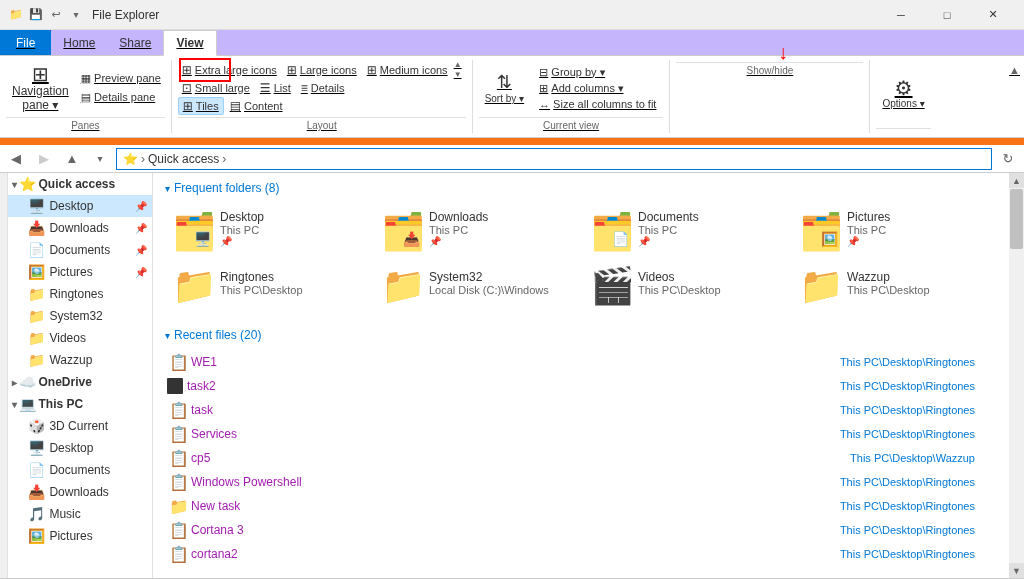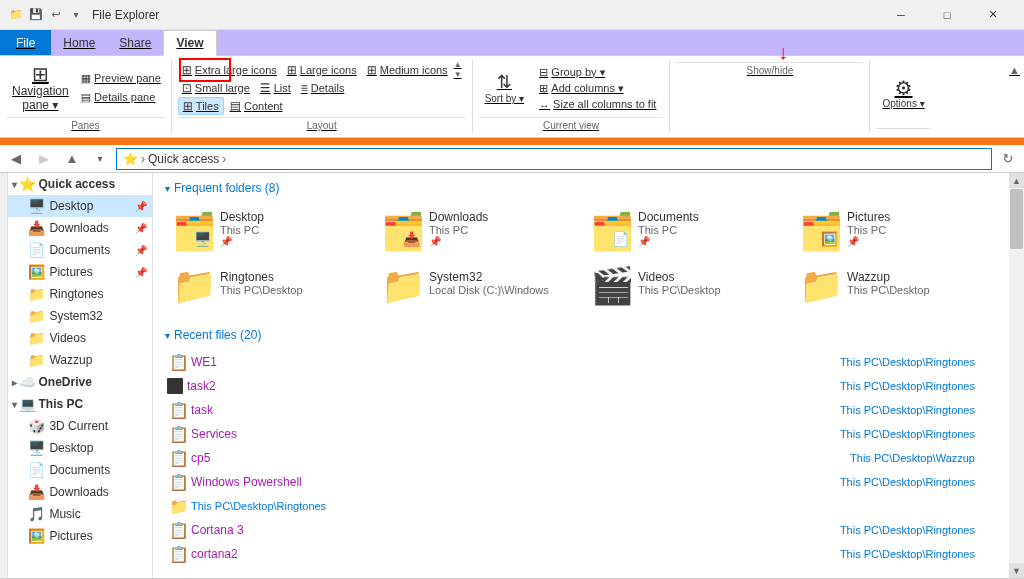--- a/index.html
+++ b/index.html
@@ -475,20 +475,21 @@
         <span class="file-name">cp5</span>
         <span class="file-path">This PC\Desktop\Wazzup</span>
       </div>
       <div class="recent-item">
         <span class="file-icon">📋</span>
         <span class="file-name">Windows Powershell</span>
         <span class="file-path">This PC\Desktop\Ringtones</span>
       </div>
       <div class="recent-item">
         <span class="file-icon">📁</span>
+        <span class="file-name">New task</span>
         <span class="file-path">This PC\Desktop\Ringtones</span>
       </div>
       <div class="recent-item">
         <span class="file-icon">📋</span>
         <span class="file-name">Cortana 3</span>
         <span class="file-path">This PC\Desktop\Ringtones</span>
       </div>
       <div class="recent-item">
         <span class="file-icon">📋</span>
         <span class="file-name">cortana2</span>

